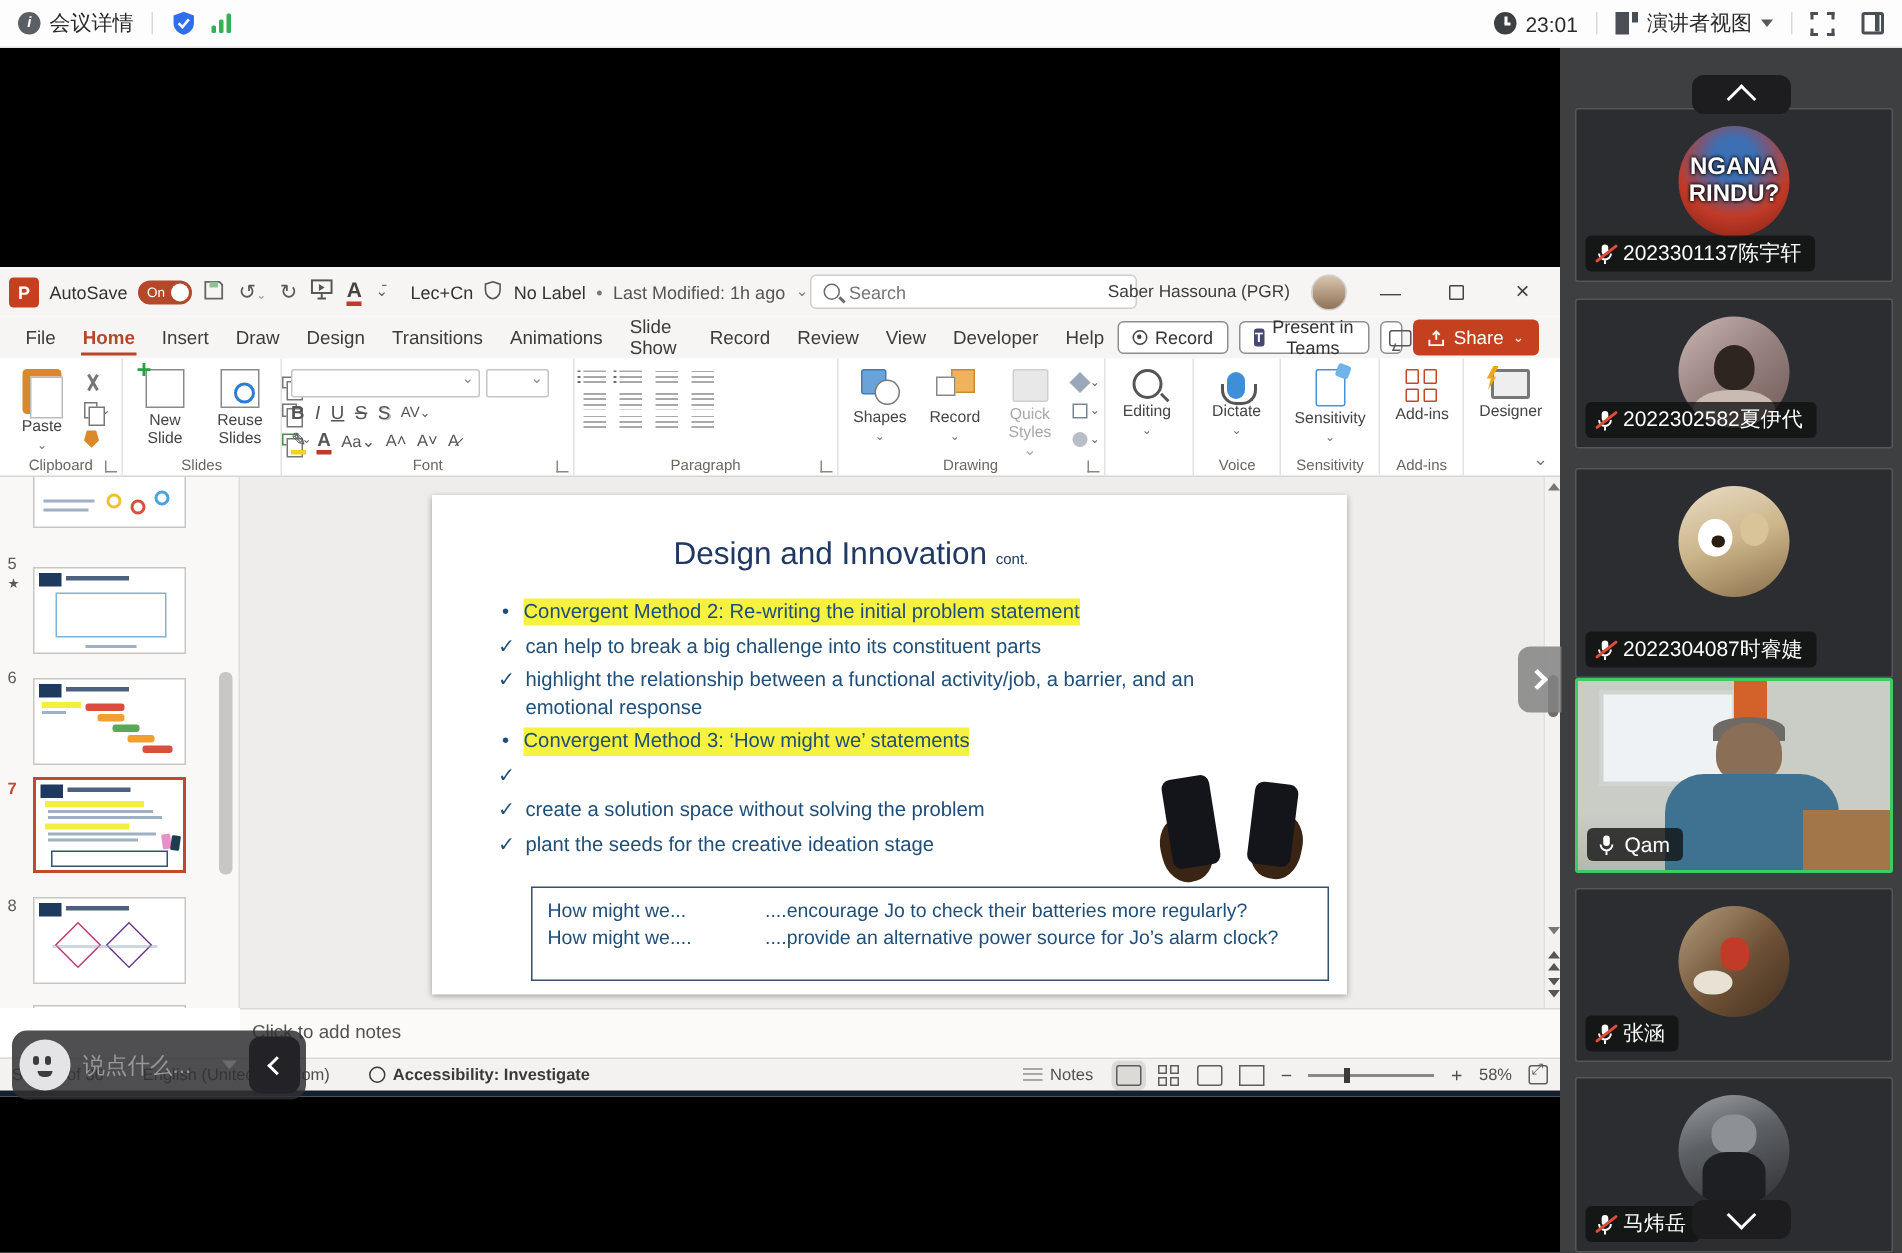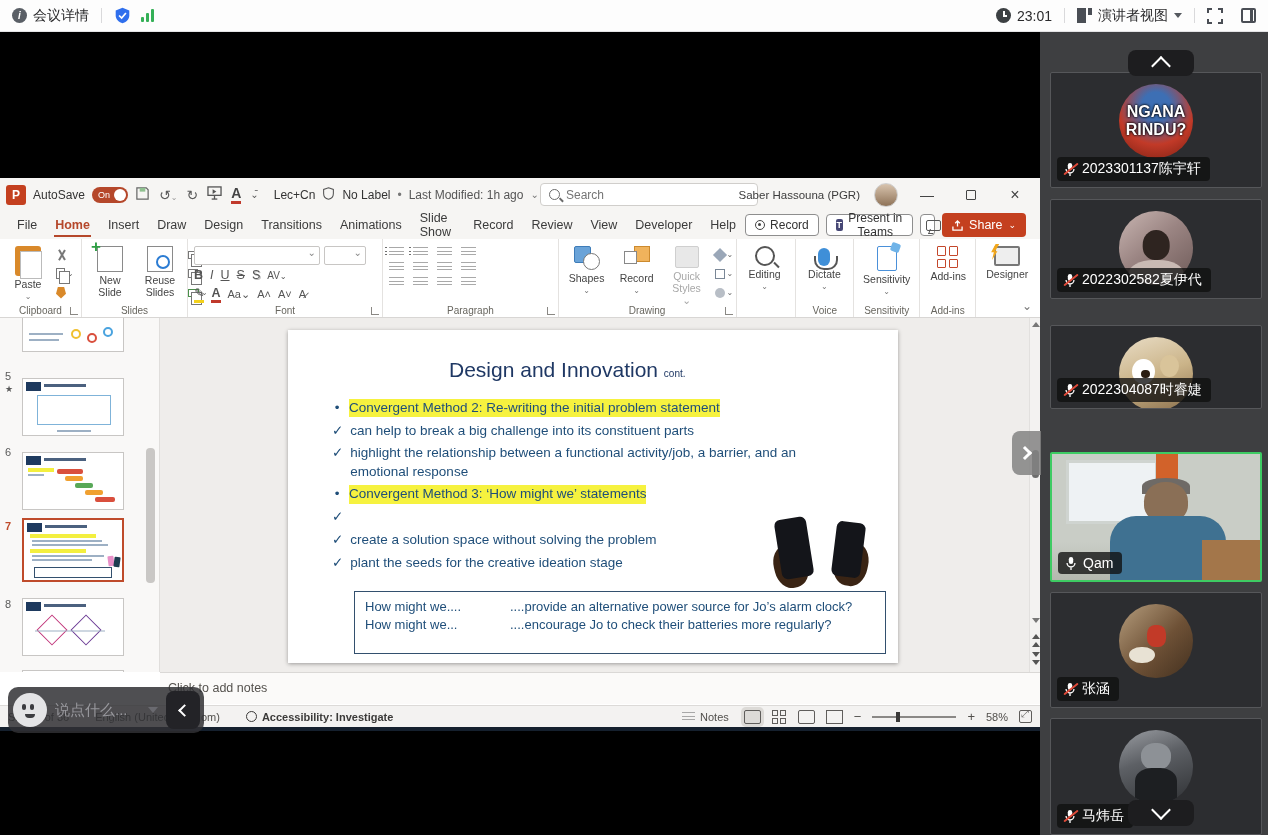--- a/index.html
+++ b/index.html
@@ -317,21 +317,21 @@
         <svg viewBox="0 0 16 17">
             <rect x="5.5" y="1" width="5" height="8" rx="2.5" fill="#fff"></rect>
             <path d="M3.5 8a4.5 4.5 0 0 0 9 0" stroke="#fff" stroke-width="1.5" fill="none"></path>
             <line x1="8" y1="13" x2="8" y2="16" stroke="#fff" stroke-width="1.5"></line>
           </svg>
       </span>
       <span>2022302582夏伊代</span>
     </div>
   </div>
 
-  <div class="tile" style="top:293px;height:84px">
+  <div class="tile" style="top:280px;height:140px">
     <div class="avatar av3">
       <div style="position:absolute;left:18%;top:30%;width:30%;height:34%;background:#fff;border-radius:50%"></div>
       <div style="position:absolute;left:30%;top:44%;width:12%;height:12%;background:#2a1d12;border-radius:50%"></div>
       <div style="position:absolute;left:55%;top:24%;width:26%;height:30%;background:#d9c49a;border-radius:50%"></div>
     </div>
     <div class="name-pill">
       <span class="mic muted">
         <svg viewBox="0 0 16 17">
             <rect x="5.5" y="1" width="5" height="8" rx="2.5" fill="#fff"></rect>
             <path d="M3.5 8a4.5 4.5 0 0 0 9 0" stroke="#fff" stroke-width="1.5" fill="none"></path>
@@ -770,26 +770,26 @@
           <span class="hand" style="left:66px;top:32px;transform:rotate(12deg)"></span>
           <span class="phone" style="left:10px;top:8px;transform:rotate(-9deg)">
             <span class="scr" style="background:linear-gradient(160deg,#f3b2dd,#d96fc0 70%)"></span>
           </span>
           <span class="phone" style="left:66px;top:12px;width:29px;height:55px;transform:rotate(7deg)">
             <span class="scr" style="background:linear-gradient(200deg,#2e6f8e,#13314a 60%,#e28cc2 95%)"></span>
           </span>
         </div>
         <div class="howbox">
           <div class="howrow">
+              <span class="c1">How might we...</span>
+              <span>....encourage Jo to check their batteries more regularly?</span>
+            </div>
+          <div class="howrow">
               <span class="c1">How might we....</span>
               <span>....provide an alternative power source for Jo’s alarm clock?</span>
-            </div>
-          <div class="howrow">
-              <span class="c1">How might we...</span>
-              <span>....encourage Jo to check their batteries more regularly?</span>
             </div>
         </div>
       </div>
       <div class="vsb">
         <span class="tri" style="top:4px;border-bottom:5px solid #777"></span>
         <span class="th"></span>
         <span class="tri" style="top:300px;border-top:5px solid #777"></span>
         <span class="tri" style="top:316px;border-bottom:5px solid #555"></span>
         <span class="tri" style="top:324px;border-bottom:5px solid #555"></span>
         <span class="tri" style="top:334px;border-top:5px solid #555"></span>

